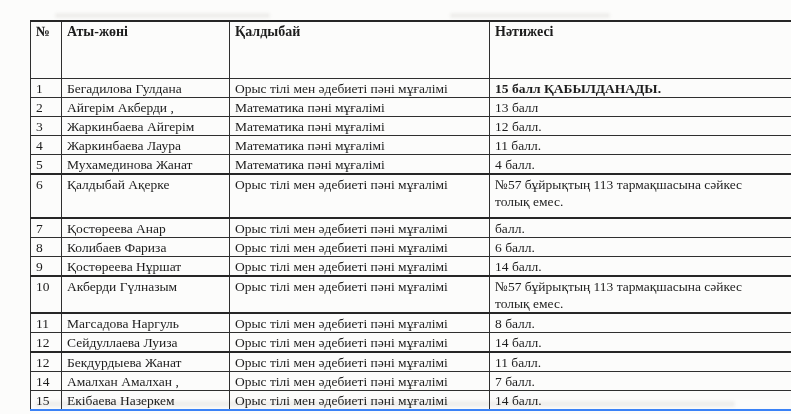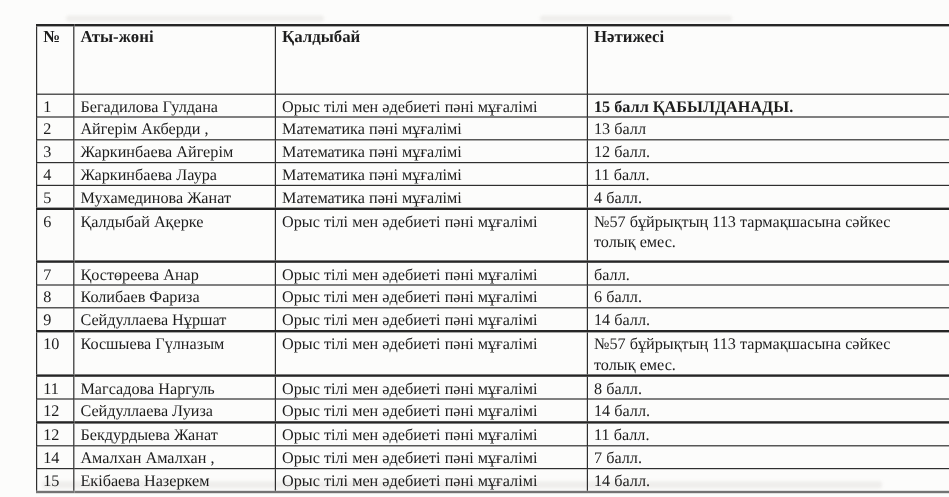--- a/index.html
+++ b/index.html
@@ -32,21 +32,21 @@
   tr.head th{
     font-weight:bold;
     font-size:14px;
     height:55px;
     border-top:2px solid #262626;
   }
   tr.r{height:18px;}
   tr.tall1{height:44px;}
   tr.tall2{height:36px;}
   tr.thick-top td{border-top:2px solid #262626;}
-  tr.last td{border-bottom:2px solid #737373;}
+  tr.last td{border-bottom:2px solid #3b82f6;}
   td.bold{font-weight:bold;}
   .line{white-space:nowrap;}
   
   .artifact{
     position:absolute;height:5px;
     background:rgba(125,120,112,0.10);
     filter:blur(1.5px);
     border-radius:2px;
   }
 </style>
@@ -129,28 +129,28 @@
 
     <tr class="r">
       <td>8</td>
       <td>Колибаев Фариза</td>
       <td>Орыс тілі мен әдебиеті пәні мұғалімі</td>
       <td>6 балл.</td>
     </tr>
 
     <tr class="r">
       <td>9</td>
-      <td>Сейдуллаева Нұршат</td>
+      <td>Қостөреева Нұршат</td>
       <td>Орыс тілі мен әдебиеті пәні мұғалімі</td>
       <td>14 балл.</td>
     </tr>
 
     <tr class="tall2 thick-top">
       <td>10</td>
-      <td>Косшыева Гүлназым</td>
+      <td>Акберди Гүлназым</td>
       <td>Орыс тілі мен әдебиеті пәні мұғалімі</td>
       <td>
         <div class="line">№57 бұйрықтың 113 тармақшасына сәйкес</div>
         <div class="line">толық емес.</div>
       </td>
     </tr>
 
     <tr class="r thick-top" style="height:19px">
       <td>11</td>
       <td>Магсадова Наргуль</td>

